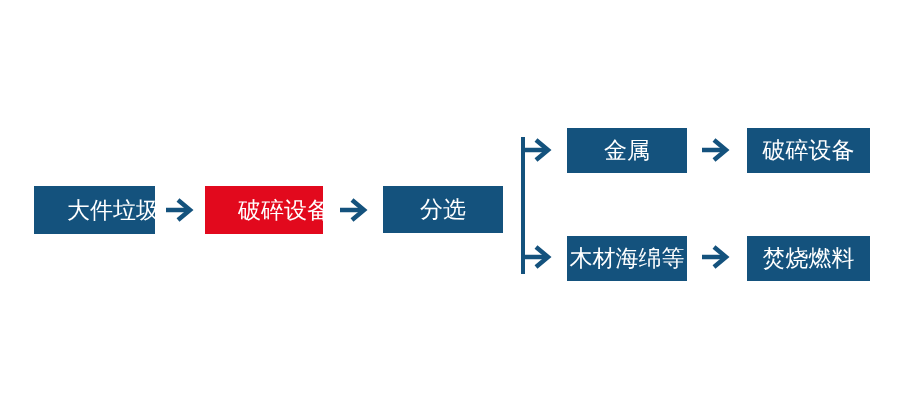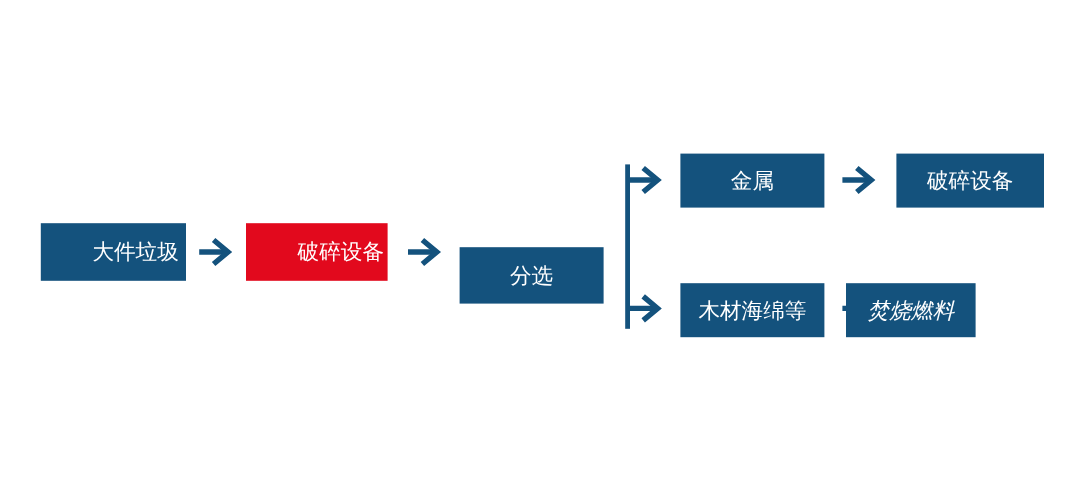--- a/index.html
+++ b/index.html
@@ -18,37 +18,37 @@
     height: 411px;
     background: #ffffff;
     overflow: hidden;
   }
   .node {
     position: absolute;
     display: flex;
     align-items: center;
     justify-content: center;
     color: var(--text);
-    font-size: 18px;
+    font-size: 23px;
     line-height: 1;
     white-space: nowrap;
     text-align: center;
   }
   .node.blue { background: var(--blue); }
   .node.red  { background: var(--red); }
 
   
   .n-bulky    { left: 34px;  top: 186px; width: 121px; height: 48px; padding-left: 37px; }
   .n-crush    { left: 205px; top: 186px; width: 118px; height: 48px; padding-left: 40px; }
-  .n-sort     { left: 383px; top: 186px; width: 120px; height: 47px; margin-top: 20px; }
+  .n-sort     { left: 383px; top: 186px; width: 120px; height: 47px; }
   
   .n-metal    { left: 567px; top: 128px; width: 120px; height: 45px; }
   .n-recycle  { left: 747px; top: 128px; width: 123px; height: 45px; }
   .n-wood     { left: 567px; top: 236px; width: 120px; height: 45px; font-family: Liberation Serif, serif; }
-  .n-fuel     { left: 705px; top: 236px; width: 108px; height: 45px; font-style: italic; }
+  .n-fuel     { left: 747px; top: 236px; width: 123px; height: 45px; }
 
   .arrow {
     position: absolute;
     width: 32px;
     height: 36px;
   }
   .arrow line, .arrow path {
     stroke: var(--blue);
     stroke-width: 4.5;
     fill: none;

